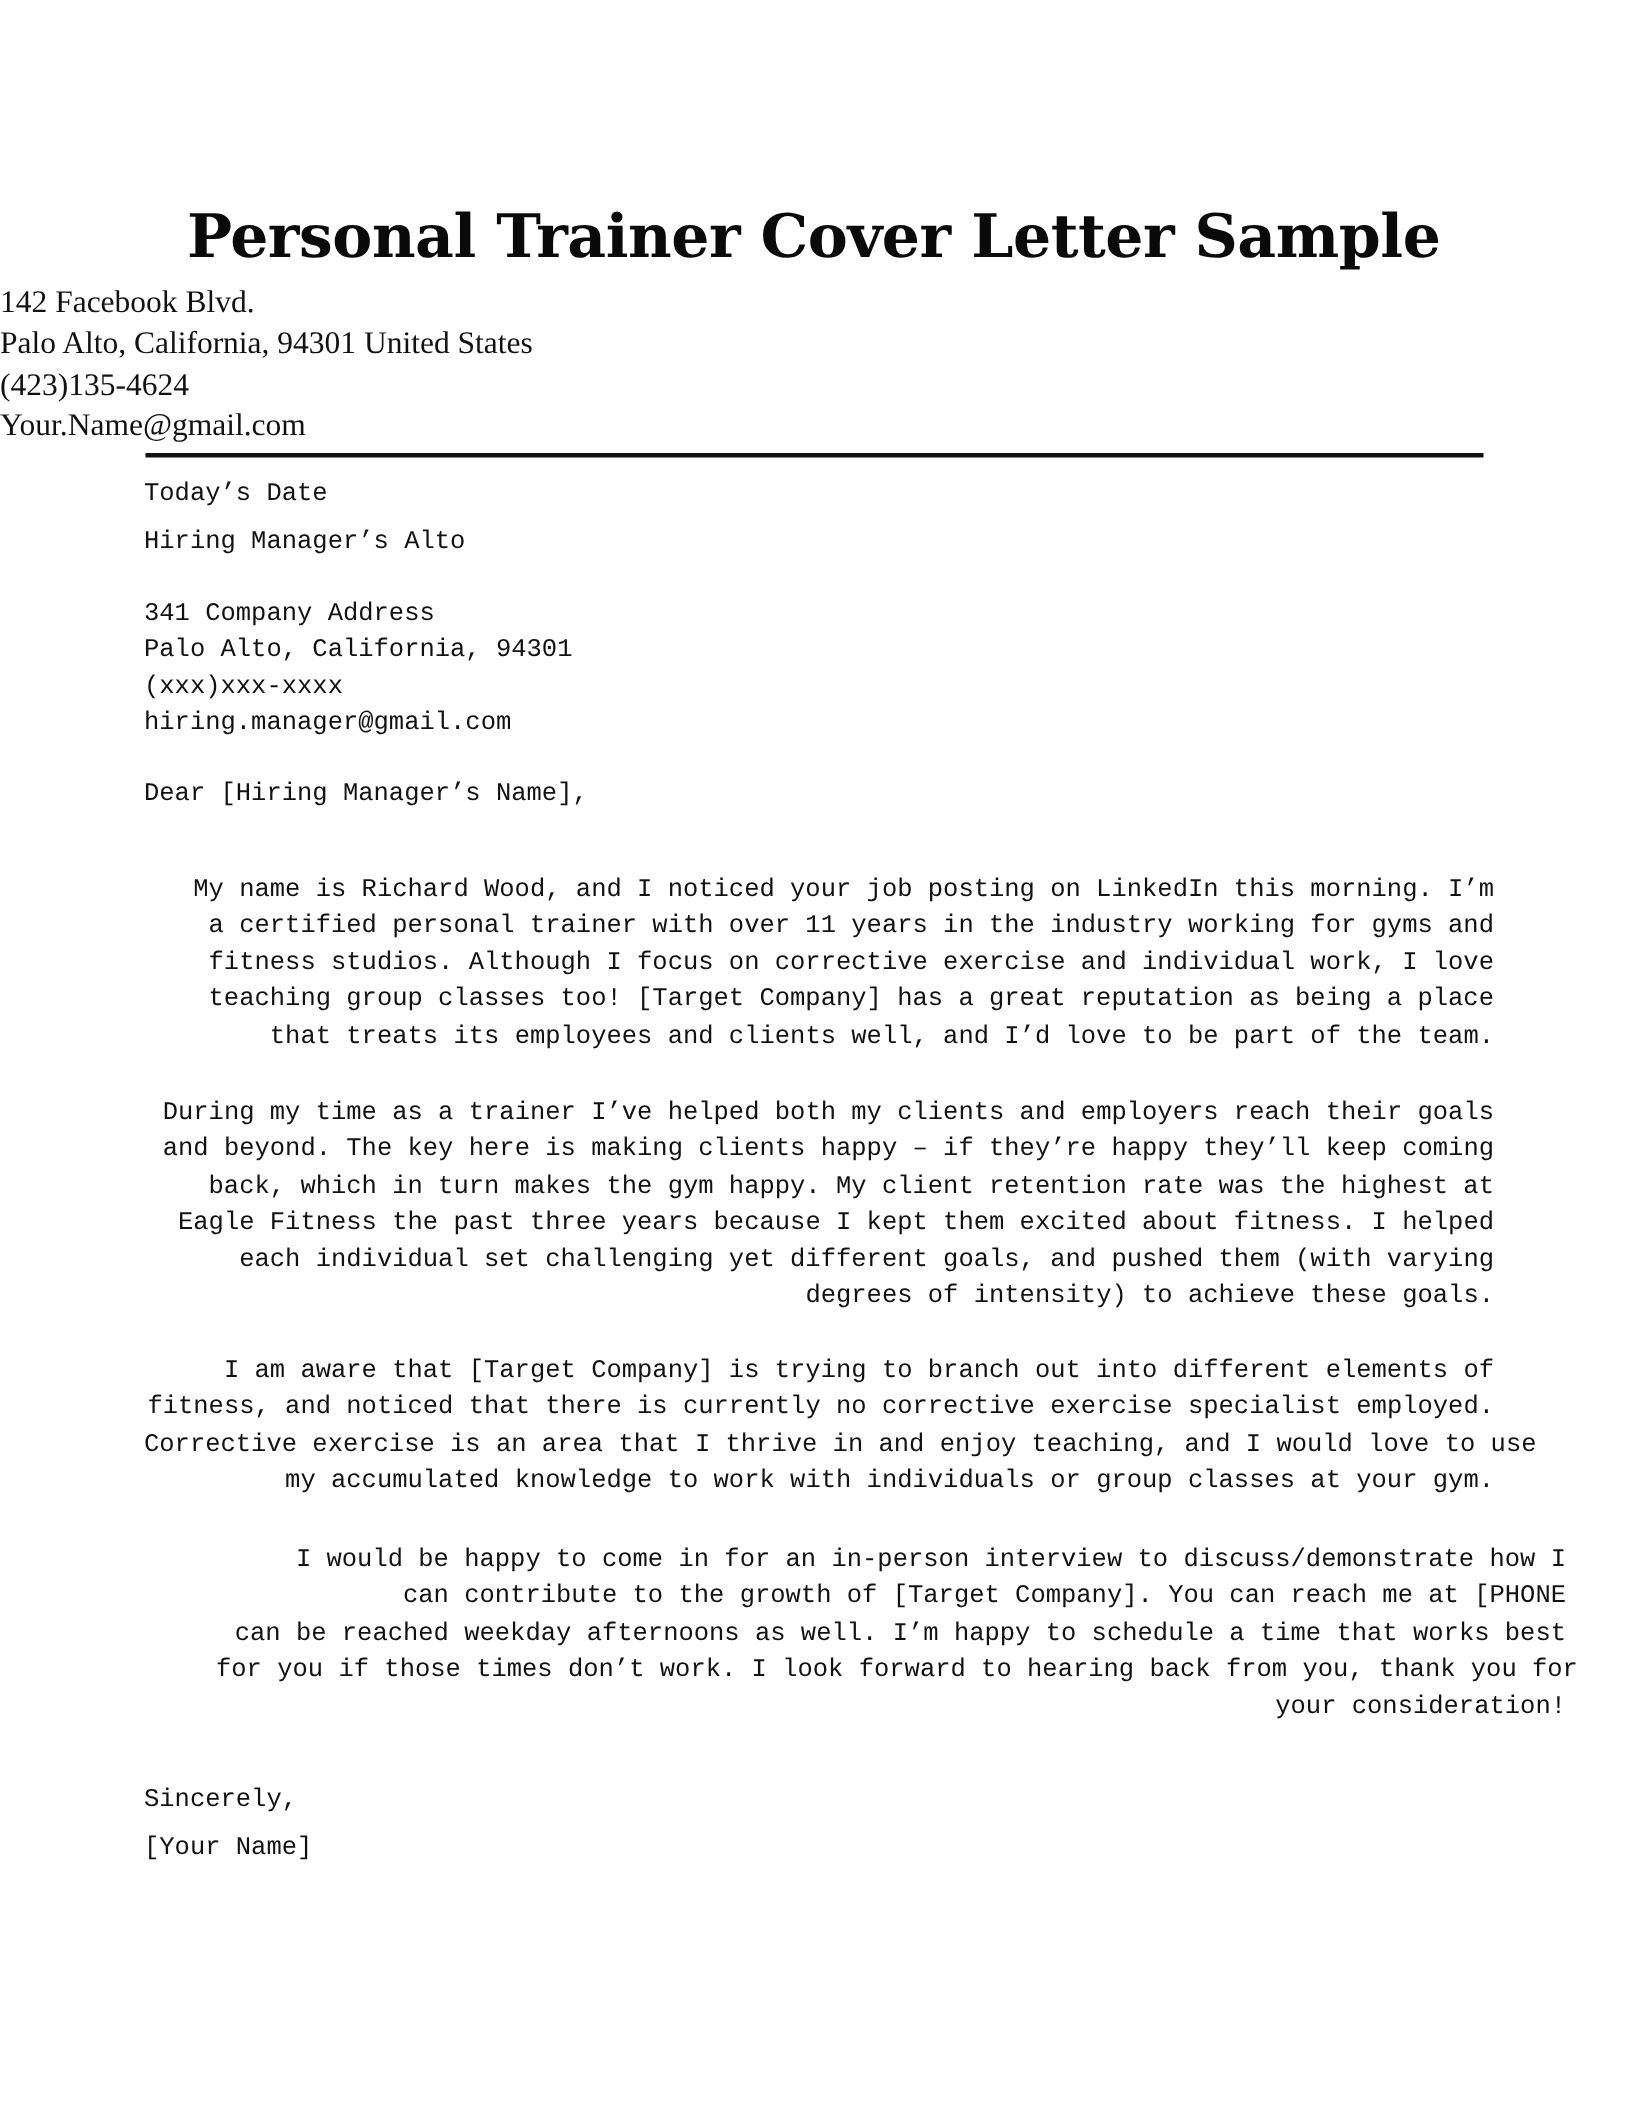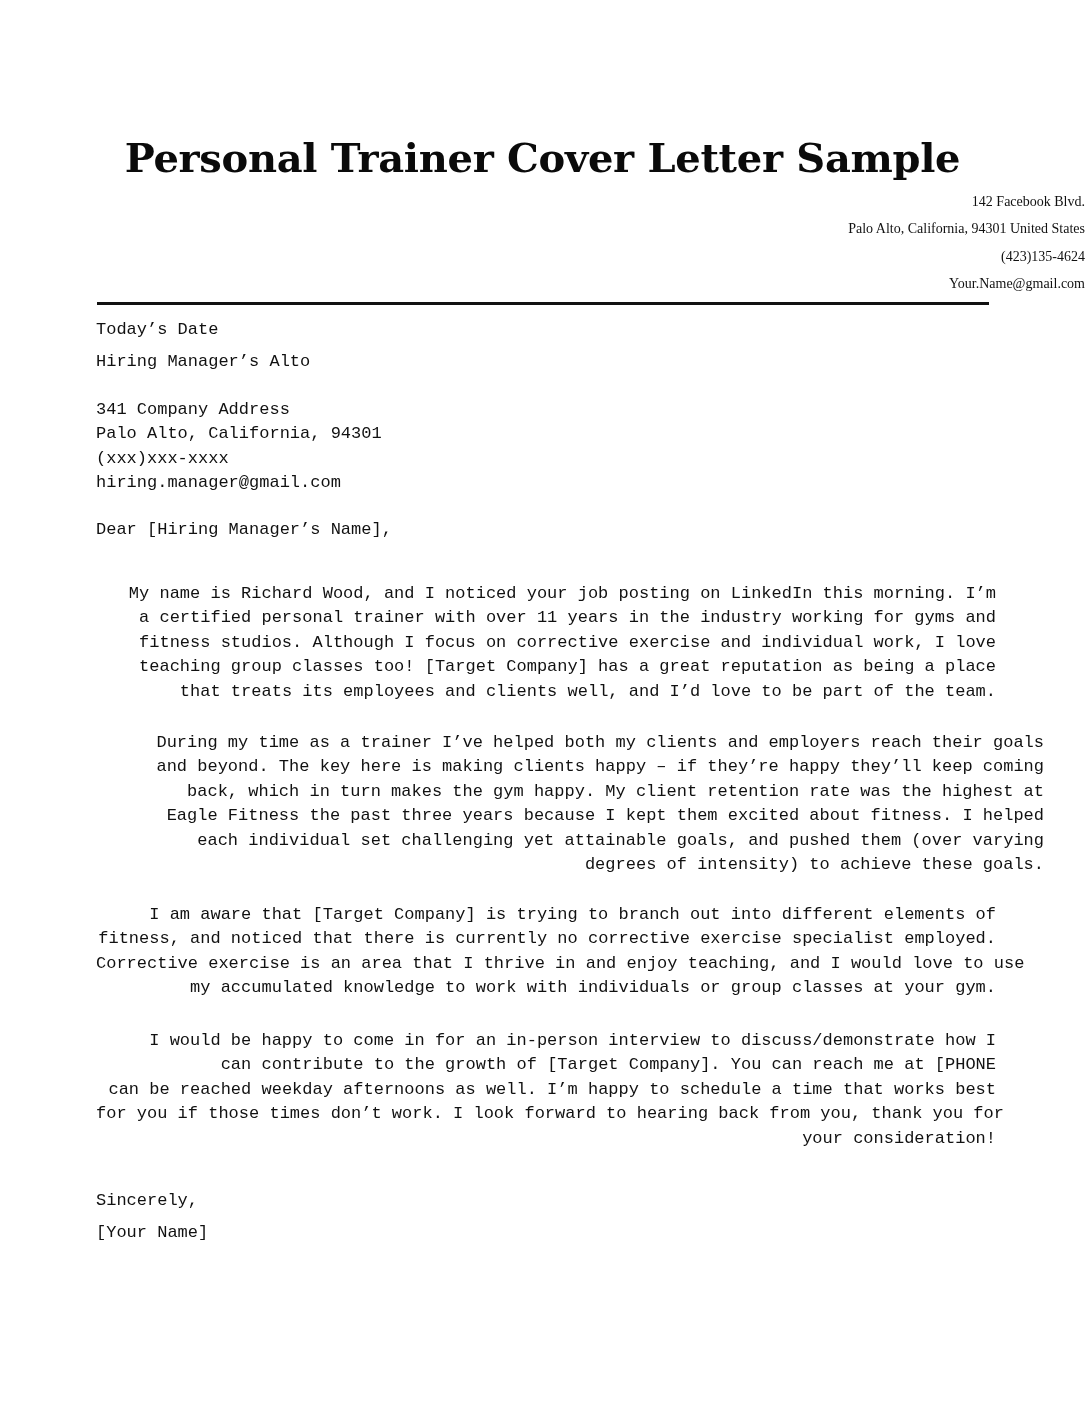--- a/index.html
+++ b/index.html
@@ -30,23 +30,23 @@
       font-size: 40px;
       line-height: 52px;
       letter-spacing: -0.3px;
       color: #0a0a0a;
       margin: 0;
     }
     .contact {
       position: absolute;
       left: 0; width: 1085px;
       top: 188px;
-      text-align: right;
+      text-align: left;
       font-family: "Liberation Serif", "DejaVu Serif", serif;
-      font-size: 14px;
+      font-size: 21px;
       line-height: 27.3px;
     }
     .contact div { white-space: nowrap; }
     .rule {
       position: absolute;
       left: 97px;
       width: 892px;
       top: 302px;
       height: 3px;
       background: #111111;
@@ -94,37 +94,37 @@
   <div class="body-block line-tight" style="top:518px;">Dear [Hiring Manager’s Name],</div>
 
   <div class="body-block line-tight para" style="top:582px;">
     <div>My name is Richard Wood, and I noticed your job posting on LinkedIn this morning. I’m</div>
     <div>a certified personal trainer with over 11 years in the industry working for gyms and</div>
     <div>fitness studios. Although I focus on corrective exercise and individual work, I love</div>
     <div>teaching group classes too! [Target Company] has a great reputation as being a place</div>
     <div>that treats its employees and clients well, and I’d love to be part of the team.</div>
   </div>
 
-  <div class="body-block line-tight para" style="top:731px;margin-left:48px;">
+  <div class="body-block line-tight para" style="top:731px;">
     <div>During my time as a trainer I’ve helped both my clients and employers reach their goals</div>
     <div>and beyond. The key here is making clients happy – if they’re happy they’ll keep coming</div>
     <div>back, which in turn makes the gym happy. My client retention rate was the highest at</div>
     <div>Eagle Fitness the past three years because I kept them excited about fitness. I helped</div>
-    <div>each individual set challenging yet attainable goals, and pushed them (over varying</div>
+    <div>each individual set challenging yet different goals, and pushed them (with varying</div>
     <div>degrees of intensity) to achieve these goals.</div>
   </div>
 
   <div class="body-block line-tight para" style="top:903px;">
     <div>I am aware that [Target Company] is trying to branch out into different elements of</div>
     <div>fitness, and noticed that there is currently no corrective exercise specialist employed.</div>
     <div>Corrective exercise is an area that I thrive in and enjoy teaching, and I would love to use</div>
     <div>my accumulated knowledge to work with individuals or group classes at your gym.</div>
   </div>
 
-  <div class="body-block line-tight para" style="top:1029px;">
+  <div class="body-block line-tight para" style="top:1029px;margin-left:48px;">
     <div>I would be happy to come in for an in-person interview to discuss/demonstrate how I</div>
     <div>can contribute to the growth of [Target Company]. You can reach me at [PHONE</div>
     <div>can be reached weekday afternoons as well. I’m happy to schedule a time that works best</div>
     <div>for you if those times don’t work. I look forward to hearing back from you, thank you for</div>
     <div>your consideration!</div>
   </div>
 
   <div class="body-block line-loose" style="top:1185px;">
     <div>Sincerely,</div>
     <div>[Your Name]</div>

